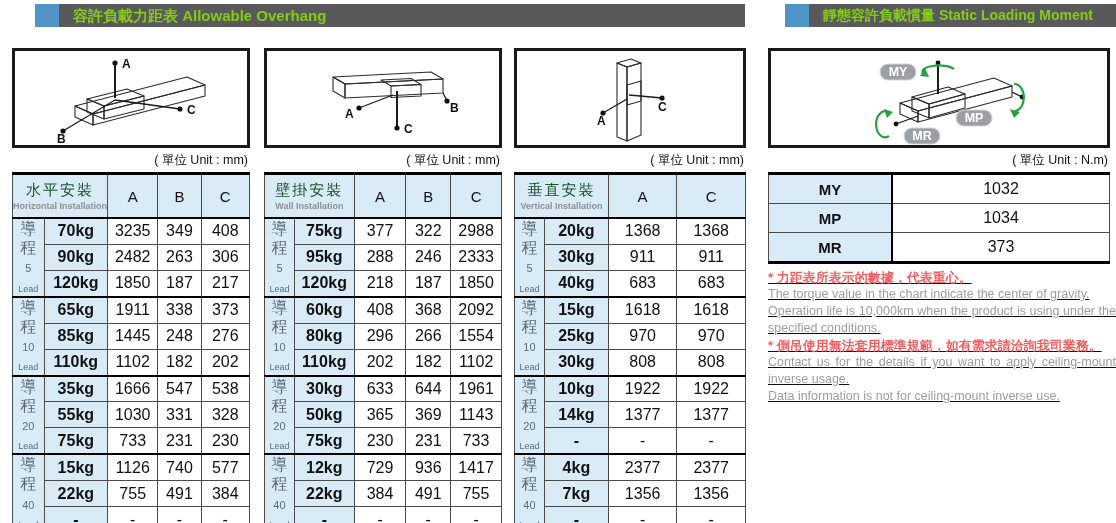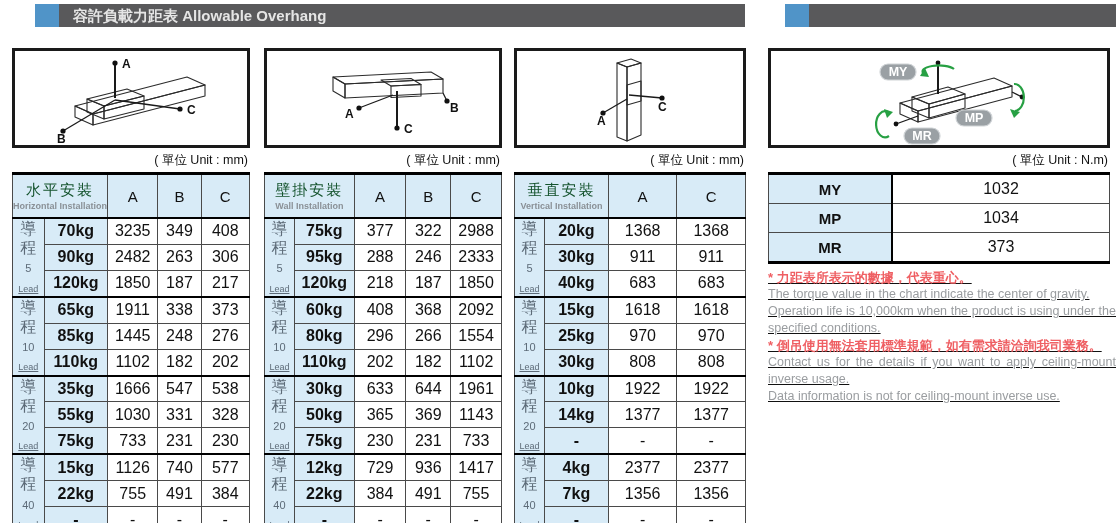--- a/index.html
+++ b/index.html
@@ -2,21 +2,21 @@
 <html><head>
 <meta charset="utf-8">
 <style>
   html,body{margin:0;padding:0;background:#fff;}
   #page{position:relative;width:1116px;height:523px;background:#fff;overflow:hidden;
         font-family:"Liberation Sans","DejaVu Sans",sans-serif;color:#111;}
 
   
   .hdr{position:absolute;top:4px;height:23px;background:#59595b;}
   .hdr .sq{position:absolute;left:0;top:0;width:24px;height:23px;background:#5094c8;}
-  .hdr .txt{position:absolute;left:38px;top:0;line-height:23px;color:#e5e5e5;font-weight:bold;
+  .hdr .txt{position:absolute;left:38px;top:0;line-height:23px;color:#84cc16;font-weight:bold;
             font-size:15px;white-space:nowrap;}
   #hdr-right .txt{font-size:14px;}
 
   
   .col{position:absolute;top:48px;}
   .diag{height:100px;border:3px solid #1a1a1a;background:#fff;box-sizing:border-box;}
   .diag svg{display:block;width:100%;height:100%;}
   .unit{margin-top:3px;height:18px;line-height:18px;text-align:right;font-size:12.5px;color:#111;
         padding-right:2px;}
 
@@ -26,21 +26,21 @@
   table.ov th,table.ov td{border:1px solid #4a4a4a;text-align:center;padding:0;overflow:hidden;}
   table.ov thead th{background:#d8ebf7;border-bottom:2px solid #000;height:42px;}
   .hcell .tzh{font-size:15px;font-weight:500;letter-spacing:2px;color:#14532d;}
   .hcell .ten{font-size:9px;color:#8a9096;white-space:nowrap;margin-top:1px;}
   th.chead{font-size:15px;font-weight:500;color:#111;}
   table.ov tbody td{height:24px;font-size:16px;}
   td.load{background:#d8ebf7;font-weight:700;font-size:15px;}
   td.val{font-weight:500;}
   td.lead{background:#d8ebf7;color:#5d6b78;font-size:11px;line-height:1.2;font-weight:500;}
   td.lead .lnum{font-size:11px;}
-  td.lead .len{font-size:9px;text-decoration:underline;}
+  td.lead .len{font-size:9px;}
   tr.gs td{border-top:2px solid #000;}
 
   
   table.mt{border-collapse:collapse;table-layout:fixed;margin-top:3px;width:342px;
            border-top:3px solid #000;border-bottom:3px solid #000;}
   table.mt td{border:1px solid #4a4a4a;height:26px;text-align:center;}
   table.mt td.ml{background:#d8ebf7;font-weight:bold;font-size:15px;width:120px;border-right:2px solid #000;}
   table.mt td.mv{font-size:16px;font-weight:500;margin-top:48px;}
 
   
@@ -63,20 +63,21 @@
 <body>
 
 <div id="page">
 
   <div class="hdr" id="hdr-left" style="left:35px;width:710px;">
     <div class="sq"></div>
     <div class="txt"><span>容許負載力距表</span>&nbsp;<span>Allowable Overhang</span></div>
   </div>
   <div class="hdr" id="hdr-right" style="left:785px;width:331px;">
     <div class="sq"></div>
+    <div class="txt"><span>靜態容許負載慣量</span>&nbsp;<span>Static Loading Moment</span></div>
   </div>
 
   <div class="col" style="left:12px;width:238px;">
     <div class="diag">
       <svg viewBox="0 0 232 94">
         <path class="wire" d="M60,55 L172,26 L190,34 L78,63 Z"></path>
         <path class="wire" d="M78,63 L190,34 L190,45 L78,74 Z"></path>
         <path class="wire" d="M60,55 L78,63 L78,74 L60,66 Z"></path>
         <path class="wire" d="M72,48 L112,38 L129,45 L89,55 Z"></path>
         <path class="wire" d="M89,55 L129,45 L129,58 L89,68 Z"></path>

